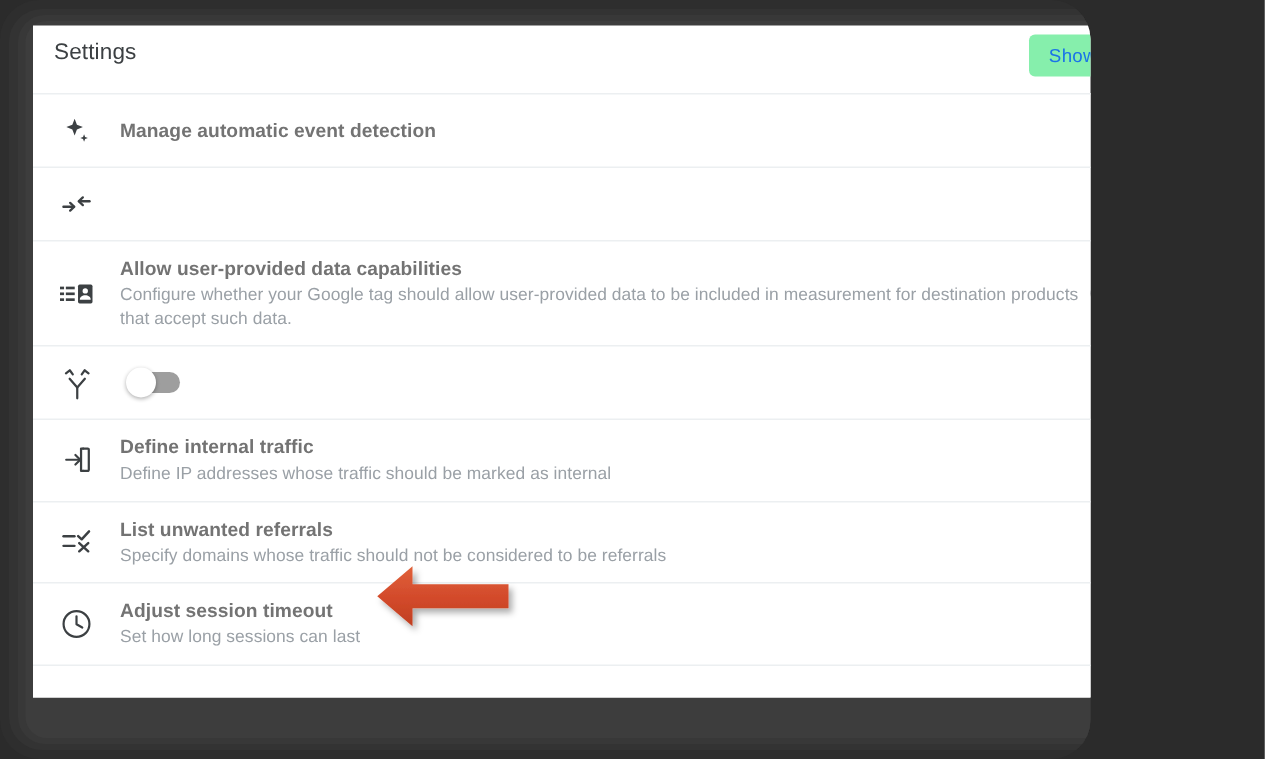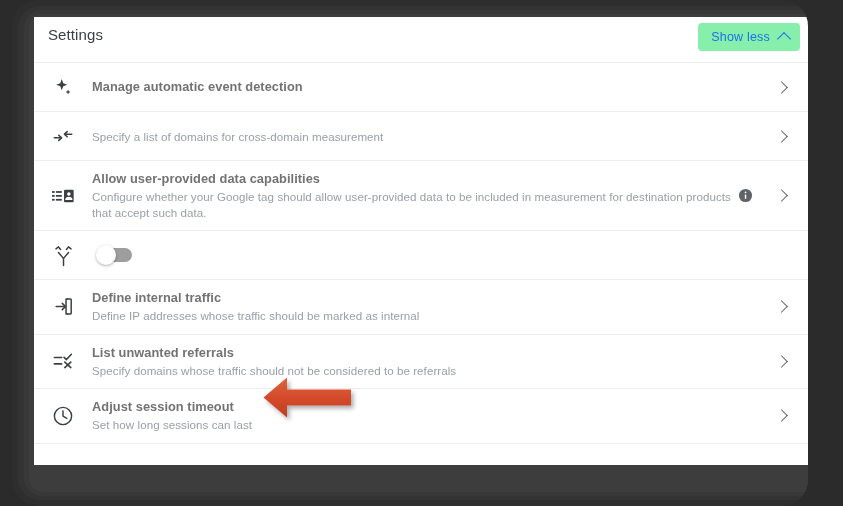--- a/index.html
+++ b/index.html
@@ -11,22 +11,22 @@
     width: 843px;
     height: 506px;
     overflow: hidden;
     font-family: "Liberation Sans", sans-serif;
     -webkit-font-smoothing: antialiased;
   }
 
   
   #frame {
     position: absolute;
-    left: 12px; top: 0;
-    width: 796px; height: 506px;
+    left: 0; top: 0;
+    width: 727px; height: 506px;
     background: #2e2e2e;
     border-radius: 26px;
     overflow: hidden;
   }
   #frame-inner-shade {
     position: absolute;
     left: 6px; top: 6px;
     width: 831px; height: 494px;
     border-radius: 22px;
     background: #333333;
@@ -241,21 +241,20 @@
       <div class="row">
         <div class="row-icon">
           <svg width="22" height="22" viewBox="0 0 24 24" fill="none" stroke="#3c4043" stroke-width="1.7" stroke-linecap="round" stroke-linejoin="round" aria-hidden="true">
             <line x1="2.5" y1="14" x2="10" y2="14"></line>
             <polyline points="7.4,11.2 10.4,14 7.4,16.8"></polyline>
             <line x1="21.5" y1="10" x2="14" y2="10"></line>
             <polyline points="16.6,7.2 13.6,10 16.6,12.8"></polyline>
           </svg>
         </div>
         <div class="row-text">
-          <div class="row-desc">Specify a list of domains for cross-domain measurement</div>
         </div>
         <div class="row-right">
           <div class="chev-right">
               <span></span>
             </div>
         </div>
       </div>
 
       <div class="row tall">
         <div class="row-icon">

